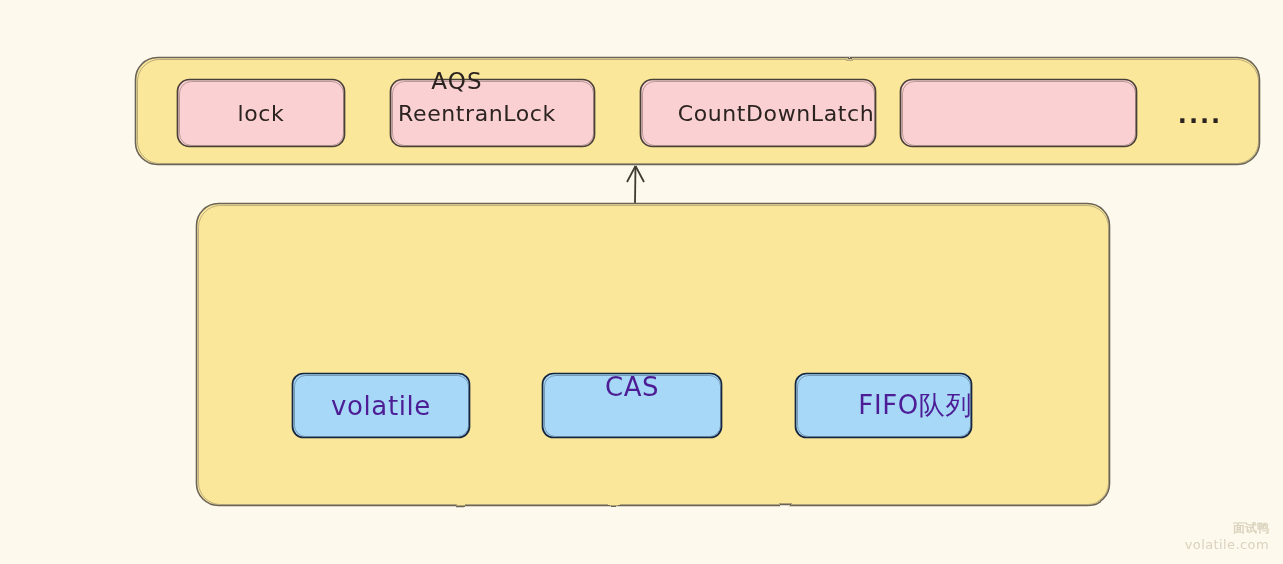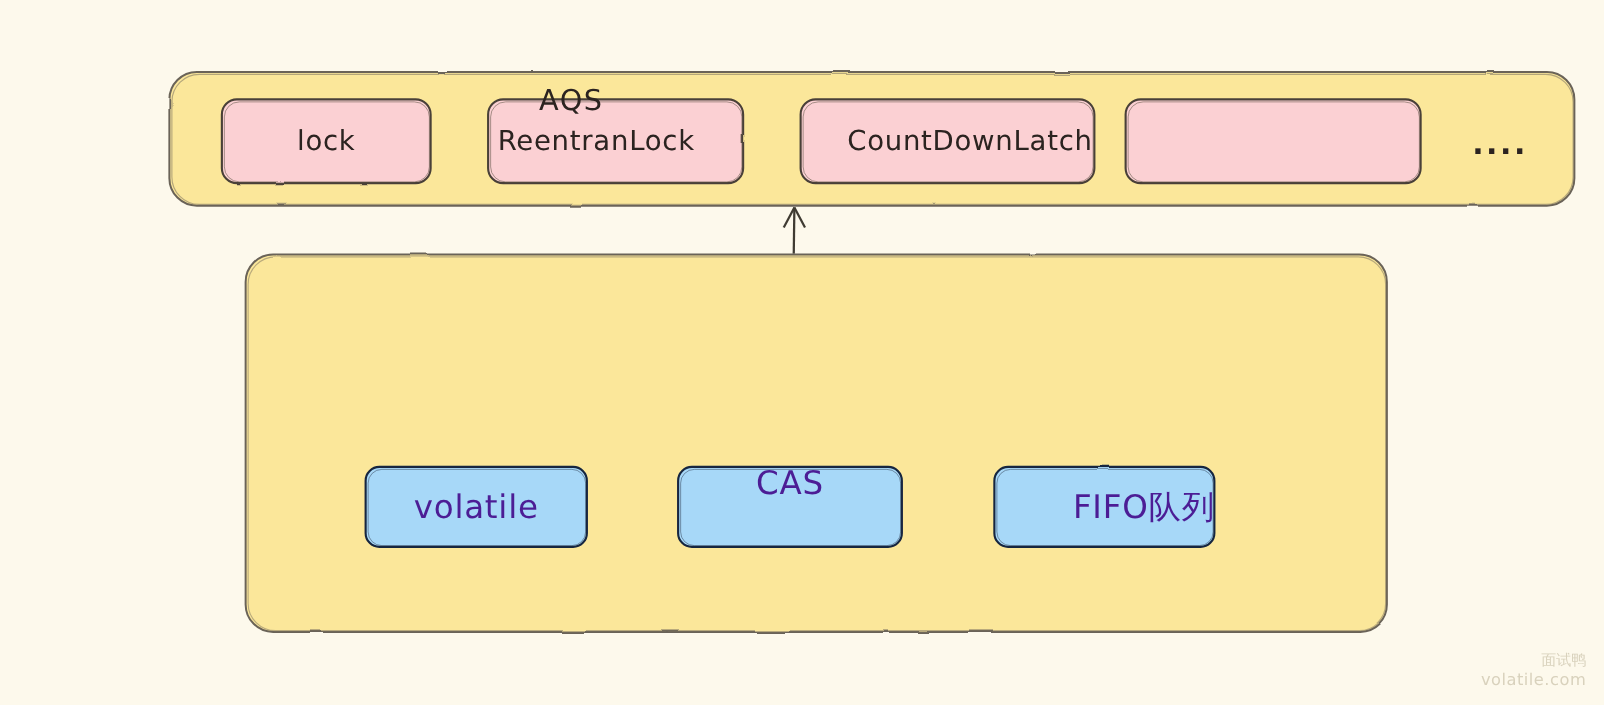--- a/index.html
+++ b/index.html
@@ -108,21 +108,21 @@
   
   #watermark {
     position: absolute;
     right: 14px;
     bottom: 10px;
     text-align: right;
     color: #d9d2bd;
     line-height: 1.35;
     user-select: none;
   }
-  #watermark .wm-cn { font-size: 12px; display: block; }
+  #watermark .wm-cn { font-size: 12px; display: block; font-weight: bold; }
   #watermark .wm-url { font-size: 13px; display: block; letter-spacing: 0.4px; }
 </style>
 </head>
 <body>
 
 <div id="canvas">
 
   <svg class="layer-svg" viewBox="0 0 1283 564" xmlns="http://www.w3.org/2000/svg">
     <defs>
       <filter id="sketch" x="-5%" y="-20%" width="110%" height="140%">

